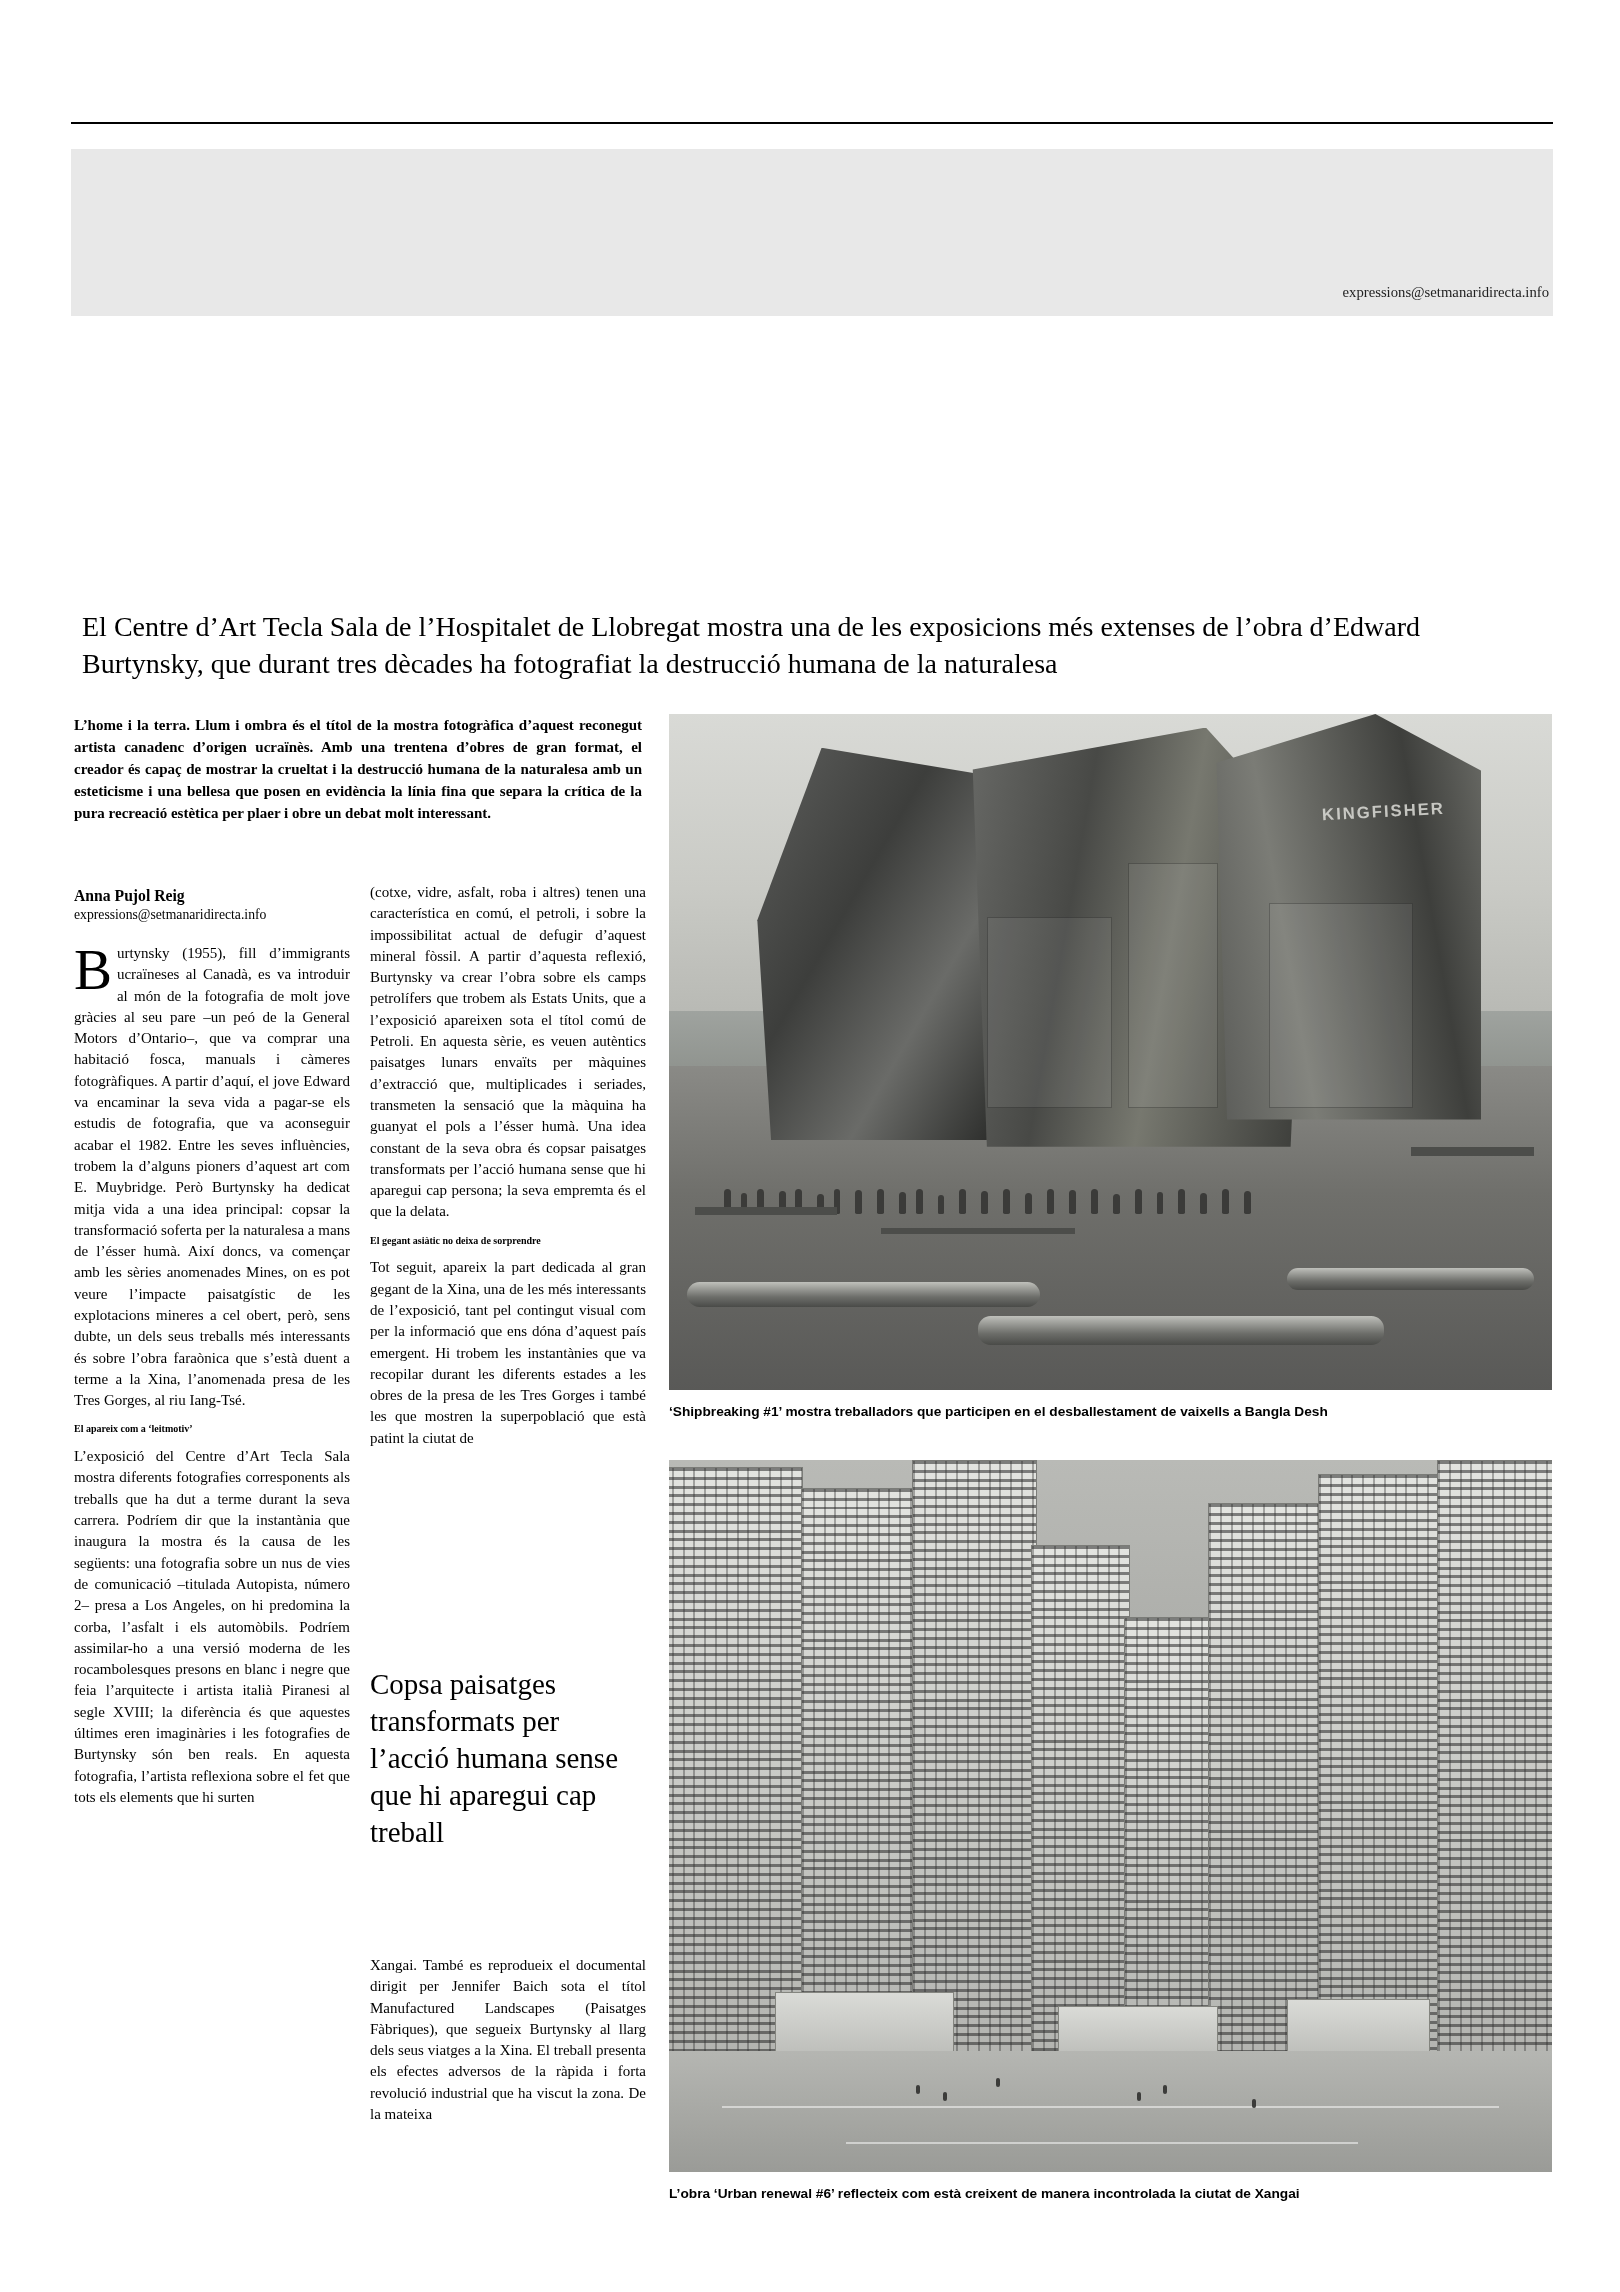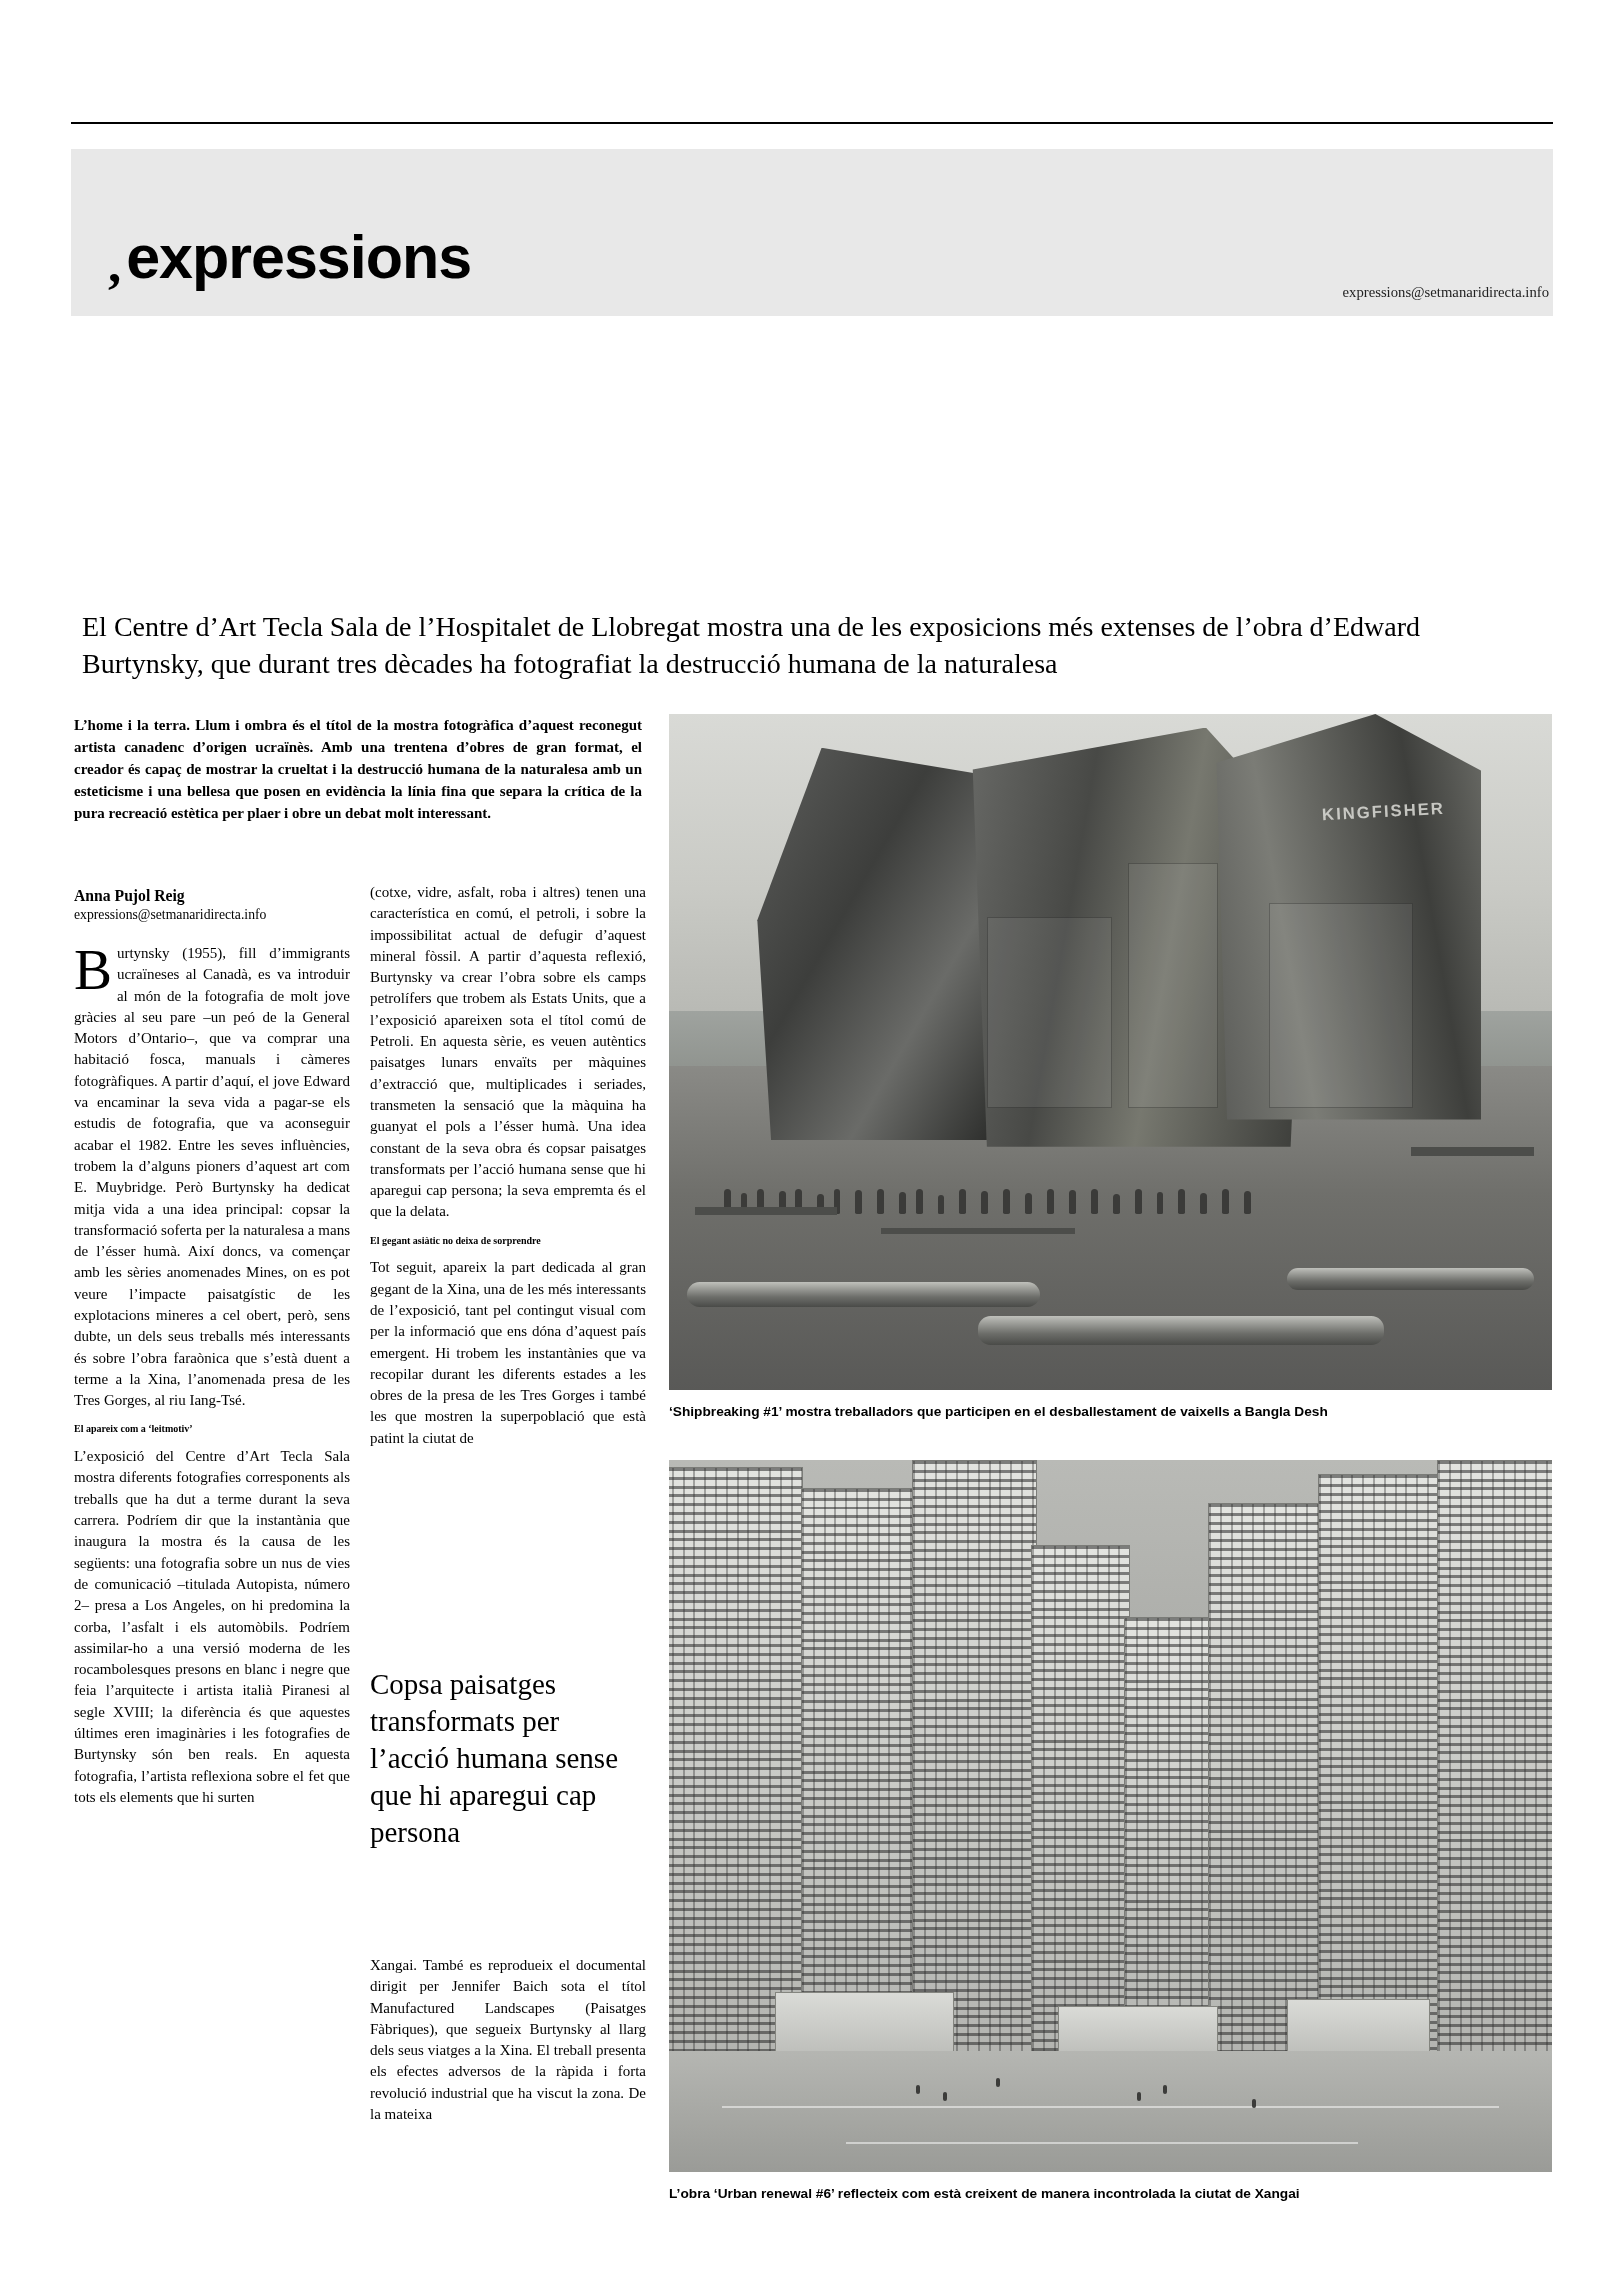--- a/index.html
+++ b/index.html
@@ -327,23 +327,20 @@
   }
 </style>
 </head>
 <body>
 
 <div class="page">
 
   <div class="rule-top"></div>
 
   <div class="section-band"></div>
-  <div class="section-title">
-    <span class="comma">,</span><span>expressions</span>
-  </div>
   <div class="section-mail">expressions@setmanaridirecta.info</div>
 
   <div class="subhead">El Centre d’Art Tecla Sala de l’Hospitalet de Llobregat mostra una de les exposicions més extenses de l’obra d’Edward Burtynsky, que durant tres dècades ha fotografiat la destrucció humana de la naturalesa</div>
 
   <div class="standfirst">L’home i la terra. Llum i ombra és el títol de la mostra fotogràfica d’aquest reconegut artista canadenc d’origen ucraïnès. Amb una trentena d’obres de gran format, el creador és capaç de mostrar la crueltat i la destrucció humana de la naturalesa amb un esteticisme i una bellesa que posen en evidència la línia fina que separa la crítica de la pura recreació estètica per plaer i obre un debat molt interessant.</div>
 
   <div class="byline">
     <div class="name">Anna Pujol Reig</div>
     <div class="mail">expressions@setmanaridirecta.info</div>
   </div>
@@ -353,21 +350,21 @@
     <p class="subhd">El apareix com a ‘leitmotiv’</p>
     <p>L’exposició del Centre d’Art Tecla Sala mostra diferents fotografies corresponents als treballs que ha dut a terme durant la seva carrera. Podríem dir que la instantània que inaugura la mostra és la causa de les següents: una fotografia sobre un nus de vies de comunicació –titulada Autopista, número 2– presa a Los Angeles, on hi predomina la corba, l’asfalt i els automòbils. Podríem assimilar-ho a una versió moderna de les rocambolesques presons en blanc i negre que feia l’arquitecte i artista italià Piranesi al segle XVIII; la diferència és que aquestes últimes eren imaginàries i les fotografies de Burtynsky són ben reals. En aquesta fotografia, l’artista reflexiona sobre el fet que tots els elements que hi surten</p>
   </div>
 
   <div class="col col2">
     <p>(cotxe, vidre, asfalt, roba i altres) tenen una característica en comú, el petroli, i sobre la impossibilitat actual de defugir d’aquest mineral fòssil. A partir d’aquesta reflexió, Burtynsky va crear l’obra sobre els camps petrolífers que trobem als Estats Units, que a l’exposició apareixen sota el títol comú de Petroli. En aquesta sèrie, es veuen autèntics paisatges lunars envaïts per màquines d’extracció que, multiplicades i seriades, transmeten la sensació que la màquina ha guanyat el pols a l’ésser humà. Una idea constant de la seva obra és copsar paisatges transformats per l’acció humana sense que hi aparegui cap persona; la seva empremta és el que la delata.</p>
     <p class="subhd">El gegant asiàtic no deixa de sorprendre</p>
     <p>Tot seguit, apareix la part dedicada al gran gegant de la Xina, una de les més interessants de l’exposició, tant pel contingut visual com per la informació que ens dóna d’aquest país emergent. Hi trobem les instantànies que va recopilar durant les diferents estades a les obres de la presa de les Tres Gorges i també les que mostren la superpoblació que està patint la ciutat de</p>
   </div>
 
-  <div class="pullquote">Copsa paisatges transformats per l’acció humana sense que hi aparegui cap persona</div>
+  <div class="pullquote">Copsa paisatges transformats per l’acció humana sense que hi aparegui cap treball</div>
 
   <div class="col2b">
     <p style="margin:0">Xangai. També es reprodueix el documental dirigit per Jennifer Baich sota el títol Manufactured Landscapes (Paisatges Fàbriques), que segueix Burtynsky al llarg dels seus viatges a la Xina. El treball presenta els efectes adversos de la ràpida i forta revolució industrial que ha viscut la zona. De la mateixa</p>
   </div>
 
   <div class="photo" id="photo-ship">
     <div class="sky"></div>
     <div class="sea"></div>
     <div class="beach"></div>
 

